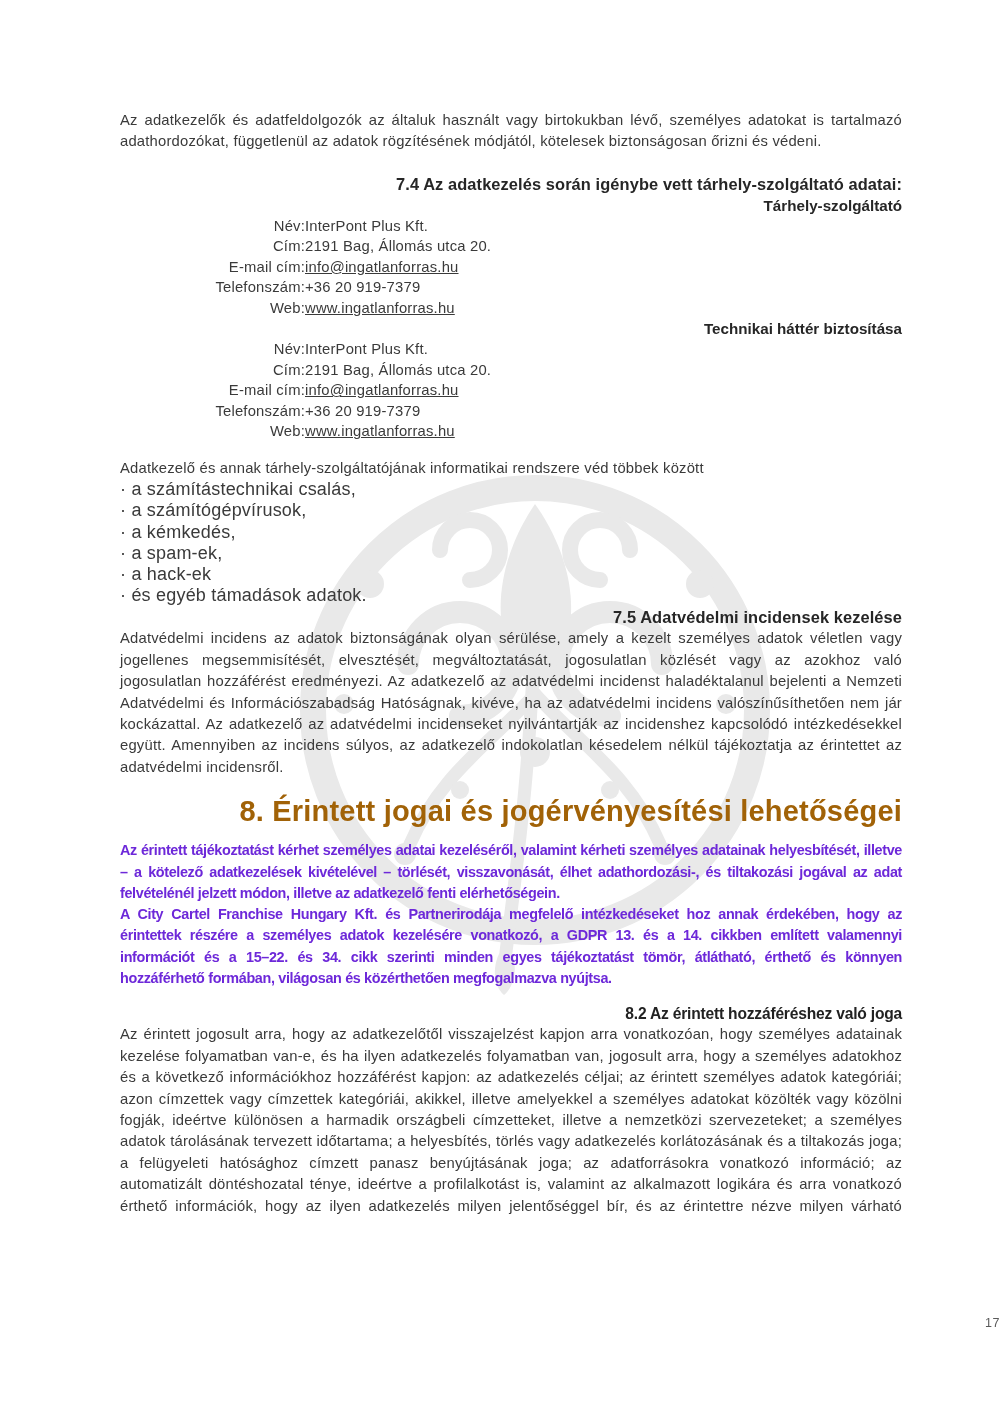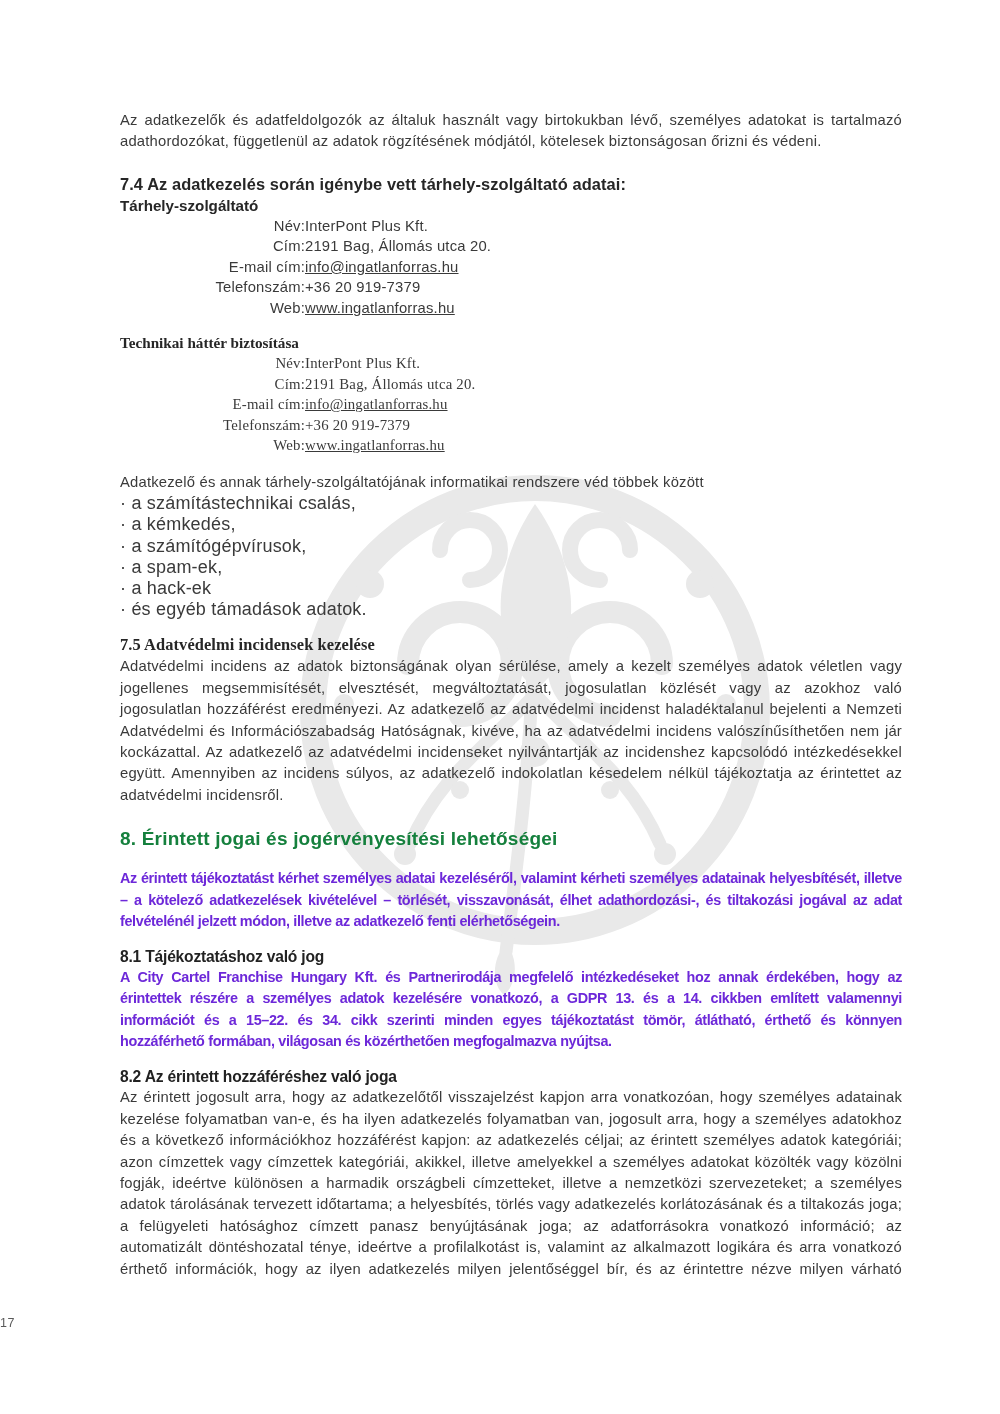--- a/index.html
+++ b/index.html
@@ -16,34 +16,34 @@
   
   .watermark{
     position:absolute;left:288px;top:452px;width:505px;height:660px;
     z-index:0;pointer-events:none;
   }
 
   
   .content{
     position:absolute;left:120px;top:110px;width:782px;z-index:1;
   }
-  p{margin:0;}
+  p{margin:0;text-align:right;}
   .body-par{
     font-size:14.8px;line-height:21.4px;text-align:justify;
     letter-spacing:0.2px;color:#3a3a3a;
   }
   .h-sub{
     font-size:16.4px;font-weight:700;color:#262626;letter-spacing:0.1px;
     line-height:22px;
   }
   .h-mini{
     font-size:15.2px;font-weight:700;color:#262626;line-height:21px;
   }
   .h-big{
-    font-size:19px;font-weight:800;color:#15803d;letter-spacing:0.2px;
+    font-size:29px;font-weight:800;color:#a16207;letter-spacing:0.2px;
     line-height:30px;
   }
   .h-cond{
     font-size:15.6px;font-weight:700;color:#222222;letter-spacing:-0.2px;
     line-height:21px;
   }
   .cond-par{
     font-size:14.4px;font-weight:700;letter-spacing:-0.35px;
     line-height:21.3px;text-align:justify;color:#6d28d9;
   }
@@ -52,25 +52,25 @@
   .contact-block{margin-top:0;}
   .contact-row{display:flex;font-size:14.8px;line-height:20.5px;letter-spacing:0.2px;}
   .contact-row .lbl{width:185px;flex:0 0 185px;text-align:right;}
   .contact-row .val{}
   .contact-row a{color:inherit;text-decoration:underline;text-align:right;}
 
   .bullets{font-size:18px;line-height:21.2px;letter-spacing:0.2px;}
   .bullets div{white-space:nowrap;}
 
   .mt-block{margin-top:20px;}
-  .mt-med{margin-top:14px;font-family:Liberation Serif, serif;}
+  .mt-med{}
 
   .page-number{
-    position:absolute;left:0;right:0;top:1316px;text-align:left;
-    font-size:12.5px;color:#5a5a5a;letter-spacing:0.5px;z-index:1;
+    position:absolute;left:0;right:0;top:1316px;text-align:right;
+    font-size:12.5px;color:#5a5a5a;letter-spacing:0.5px;z-index:1;padding-left:28px;
   }
 </style>
 </head>
 <body>
 
 <div class="page">
 
   <svg class="watermark" viewBox="0 0 505 660" xmlns="http://www.w3.org/2000/svg" aria-hidden="true">
     <g fill="none" stroke="#e9e9e9" stroke-linecap="round">
       <circle cx="247" cy="258" r="222" stroke-width="26"></circle>
@@ -147,34 +147,33 @@
       </div>
       <div class="contact-row">
         <span class="lbl">Web:</span>
         <a href="#" class="val">www.ingatlanforras.hu</a>
       </div>
     </div>
 
     <p class="body-par" style="margin-top:16px;">Adatkezelő és annak tárhely-szolgáltatójának informatikai rendszere véd többek között</p>
     <div class="bullets">
       <div>· a számítástechnikai csalás,</div>
+      <div>· a számítógépvírusok,</div>
       <div>· a kémkedés,</div>
-      <div>· a számítógépvírusok,</div>
       <div>· a spam-ek,</div>
       <div>· a hack-ek</div>
       <div>· és egyéb támadások adatok.</div>
     </div>
 
     <p class="h-sub mt-med">7.5 Adatvédelmi incidensek kezelése</p>
     <p class="body-par">Adatvédelmi incidens az adatok biztonságának olyan sérülése, amely a kezelt személyes adatok véletlen vagy jogellenes megsemmisítését, elvesztését, megváltoztatását, jogosulatlan közlését vagy az azokhoz való jogosulatlan hozzáférést eredményezi. Az adatkezelő az adatvédelmi incidenst haladéktalanul bejelenti a Nemzeti Adatvédelmi és Információszabadság Hatóságnak, kivéve, ha az adatvédelmi incidens valószínűsíthetően nem jár kockázattal. Az adatkezelő az adatvédelmi incidenseket nyilvántartják az incidenshez kapcsolódó intézkedésekkel együtt. Amennyiben az incidens súlyos, az adatkezelő indokolatlan késedelem nélkül tájékoztatja az érintettet az adatvédelmi incidensről.</p>
 
     <p class="h-big" style="margin-top:18px;">8. Érintett jogai és jogérvényesítési lehetőségei</p>
     <p class="cond-par" style="margin-top:14px;">Az érintett tájékoztatást kérhet személyes adatai kezeléséről, valamint kérheti személyes adatainak helyesbítését, illetve – a kötelező adatkezelések kivételével – törlését, visszavonását, élhet adathordozási-, és tiltakozási jogával az adat felvételénél jelzett módon, illetve az adatkezelő fenti elérhetőségein.</p>
 
-    <p class="h-cond" style="margin-top:14px;">8.1 Tájékoztatáshoz való jog</p>
     <p class="cond-par">A City Cartel Franchise Hungary Kft. és Partnerirodája megfelelő intézkedéseket hoz annak érdekében, hogy az érintettek részére a személyes adatok kezelésére vonatkozó, a GDPR 13. és a 14. cikkben említett valamennyi információt és a 15–22. és 34. cikk szerinti minden egyes tájékoztatást tömör, átlátható, érthető és könnyen hozzáférhető formában, világosan és közérthetően megfogalmazva nyújtsa.</p>
 
     <p class="h-cond" style="margin-top:14px;">8.2 Az érintett hozzáféréshez való joga</p>
     <p class="body-par stretch-last">Az érintett jogosult arra, hogy az adatkezelőtől visszajelzést kapjon arra vonatkozóan, hogy személyes adatainak kezelése folyamatban van-e, és ha ilyen adatkezelés folyamatban van, jogosult arra, hogy a személyes adatokhoz és a következő információkhoz hozzáférést kapjon: az adatkezelés céljai; az érintett személyes adatok kategóriái; azon címzettek vagy címzettek kategóriái, akikkel, illetve amelyekkel a személyes adatokat közölték vagy közölni fogják, ideértve különösen a harmadik országbeli címzetteket, illetve a nemzetközi szervezeteket; a személyes adatok tárolásának tervezett időtartama; a helyesbítés, törlés vagy adatkezelés korlátozásának és a tiltakozás joga; a felügyeleti hatósághoz címzett panasz benyújtásának joga; az adatforrásokra vonatkozó információ; az automatizált döntéshozatal ténye, ideértve a profilalkotást is, valamint az alkalmazott logikára és arra vonatkozó érthető információk, hogy az ilyen adatkezelés milyen jelentőséggel bír, és az érintettre nézve milyen várható</p>
 
   </div>
 
   <div class="page-number">17</div>
 </div>
 

